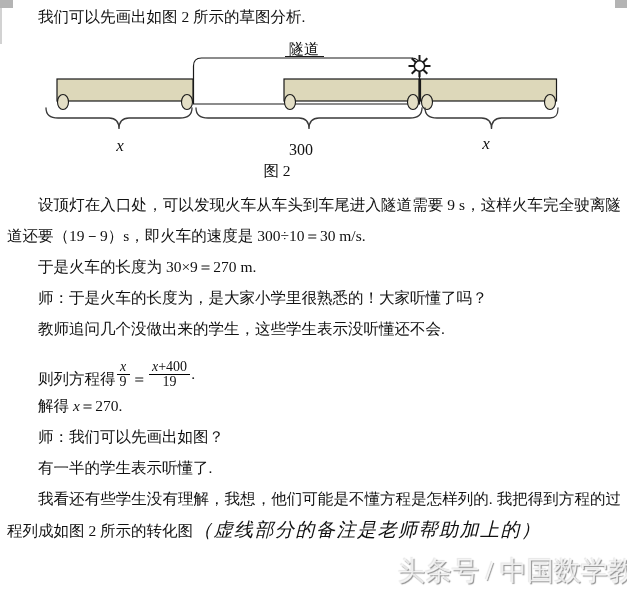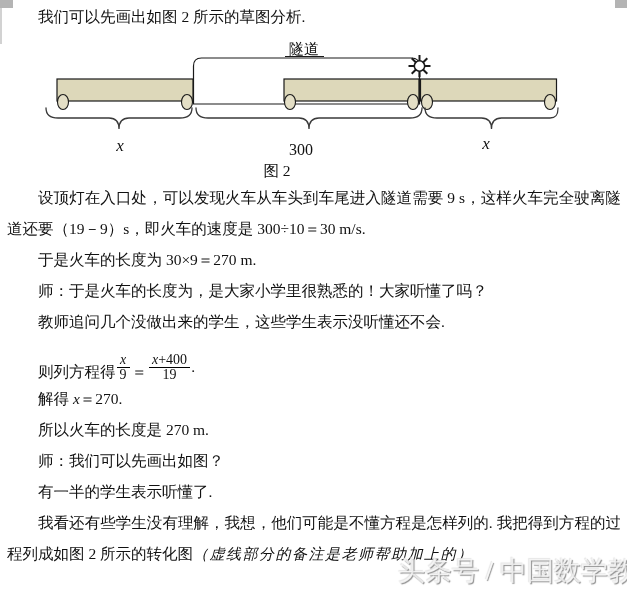--- a/index.html
+++ b/index.html
@@ -18,42 +18,42 @@
 
   .intro{
     position:absolute;left:7px;right:7px;top:1px;
     margin:0;font-size:15.5px;line-height:31px;
     text-indent:2em;text-align:justify;
   }
   .fig{position:absolute;left:0;top:36px;}
   .fig text{font-family:"Liberation Serif","DejaVu Serif",serif;}
 
   .body-text{
-    position:absolute;left:7px;right:6px;top:182px;
+    position:absolute;left:7px;right:6px;top:189px;
   }
   .body-text p{
     margin:0;font-size:15.5px;line-height:31px;
     text-indent:2em;text-align:justify;
   }
   .var{font-style:italic;font-family:"Liberation Serif",serif;}
   .eq-line{
     display:flex;align-items:flex-end;
     height:46px;padding-left:31px;
     font-size:15.5px;
   }
   .frac{
     display:inline-flex;flex-direction:column;align-items:center;
     margin:0 1px;font-size:14px;line-height:1.05;
   }
   .frac .num,.frac .den{padding:0 3px;}
   .frac .fbar{width:100%;border-top:1.2px solid #000;height:0;}
   .eq-sign{padding:0 1px;}
   .eq-end{align-self:flex-end;padding-bottom:7px;}
   .note{
-    font-size:15px;font-style:italic;letter-spacing:1.5px;
+    font-size:19px;font-style:italic;letter-spacing:1.5px;
   }
   .watermark{
     position:absolute;left:398px;top:553px;
     font-size:27px;white-space:nowrap;z-index:5;
     color:rgba(248,248,248,0.82);
     text-shadow:1px 1px 1px #8f8f8f,-1px -1px 1px #e6e6e6;
     font-family:"Liberation Serif","DejaVu Serif",serif;
   }
 </style>
 </head>
@@ -123,20 +123,19 @@
       <span class="eq-sign">＝</span>
       <span class="frac">
         <span class="num"><span class="var">x</span><span>+400</span></span>
         <span class="fbar"></span>
         <span class="den">19</span>
       </span>
       <span class="eq-end">.</span>
     </div>
 
     <p><span>解得 </span><span class="var">x</span><span>＝270.</span></p>
-    <p>所以火车的长度是 270 m.</p>
     <p>师：我们可以先画出如图？</p>
     <p>有一半的学生表示听懂了.</p>
     <p><span>我看还有些学生没有理解，我想，他们可能是不懂方程是怎样列的. 我把得到方程的过程列成如图 2 所示的转化图</span><span class="note">（虚线部分的备注是老师帮助加上的）</span></p>
   </div>
 
   <div class="watermark">头条号 / 中国数学教育</div>
 </div>
 
 </body></html>

